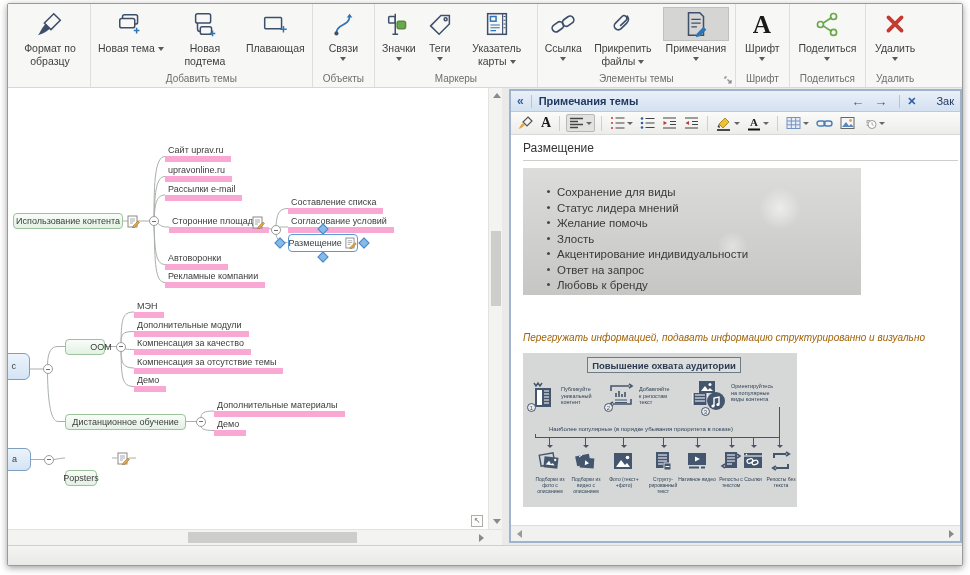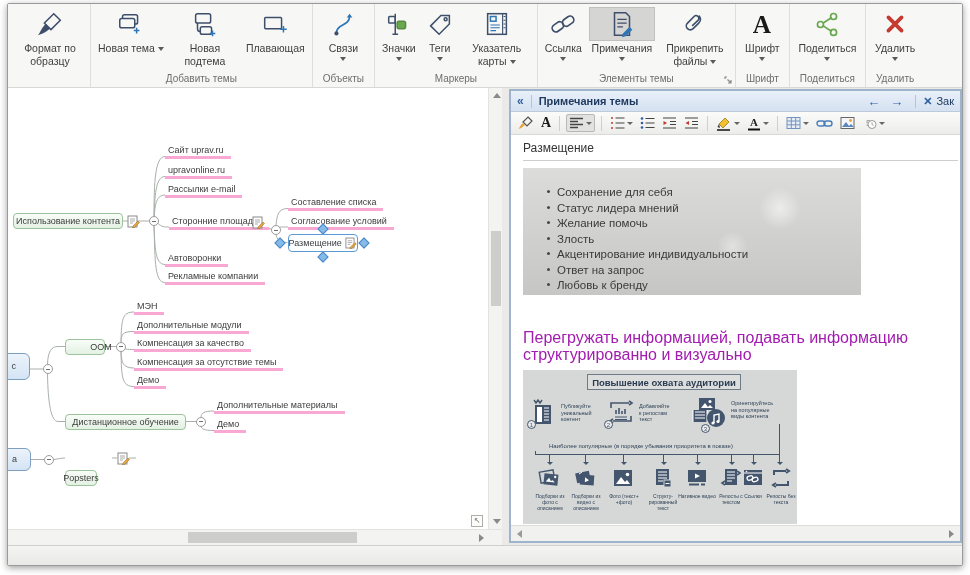--- a/index.html
+++ b/index.html
@@ -22,21 +22,21 @@
   .caret.below { display: block; margin: 2px auto 0 auto; }
   .rgrouplabel { height: 15px; font-size: 10px; color: #6e6e6e; text-align: center; white-space: nowrap; padding: 1px 6px 0 6px; }
   .launcher { position: absolute; right: 2px; bottom: 2px; }
 
   
   .main { flex: 1; display: flex; background: #eceae8; min-height: 0; }
   .canvas-wrap { width: 494px; flex-shrink: 0; display: flex; flex-direction: column; background: #fff; }
   .map-viewport { position: relative; flex: 1; overflow: hidden; background: #fff; }
   .connectors { position: absolute; left: 0; top: 0; }
 
-  .mlabel { position: absolute; font-size: 9px; color: #3c3c3c; white-space: nowrap; border-bottom: 3px solid #f9a8d4; padding: 0 7px 1px 3px; cursor: pointer; text-align: right; }
+  .mlabel { position: absolute; font-size: 9px; color: #3c3c3c; white-space: nowrap; border-bottom: 6px solid #f9a8d4; padding: 0 7px 1px 3px; cursor: pointer; text-align: right; }
   .mbox { position: absolute; font-size: 9px; color: #3c3c3c; display: flex; align-items: center; justify-content: center; white-space: nowrap; cursor: pointer;
           background: linear-gradient(#f8fcf8, #e3f1e3); border: 1px solid #9cc39c; border-radius: 4px; }
   .mbox.blue { background: linear-gradient(#ecf3fb, #d4e4f5); border: 1px solid #7d9fc0; border-radius: 6px; justify-content: flex-end; padding-right: 13px; }
   .mbox.selected { background: #fdfeff; border: 1.5px solid #5b9bd5; }
   .minus { position: absolute; width: 10px; height: 10px; background: #fff; border: 1px solid #9b9b9b; border-radius: 50%; cursor: pointer; }
   .minus::after { content: ""; position: absolute; left: 2px; right: 2px; top: 3.5px; height: 1px; background: #6f6f6f; }
   .noteico { position: absolute; width: 13px; height: 13px; cursor: pointer; }
   .handle { position: absolute; width: 8px; height: 8px; background: #85bbe9; border: 1px solid #4a86c8; transform: rotate(45deg); }
 
   
@@ -53,40 +53,40 @@
 
   
   .notes-panel { flex: 1; margin: 1px 0 2px 7px; border: 2px solid #9db4cc; background: #fff; display: flex; flex-direction: column; overflow: hidden; min-width: 0; }
   .np-header { height: 21px; background: linear-gradient(#e9f0f9, #d4e1f1); border-bottom: 1px solid #bccadb; display: flex; align-items: center; padding: 0 6px; flex-shrink: 0; white-space: nowrap; }
   .np-collapse { color: #2e5fa3; font-weight: bold; font-size: 12px; cursor: pointer; }
   .np-divider { width: 1px; height: 13px; background: #b6c4d6; margin: 0 7px; flex-shrink: 0; }
   .np-title { font-size: 11px; font-weight: bold; color: #1f3a60; }
   .np-spacer { flex: 1; }
   .np-nav { color: #2e5fa3; font-weight: bold; font-size: 13px; margin: 0 5px; cursor: pointer; }
   .np-close { color: #2e5fa3; font-weight: bold; font-size: 11px; cursor: pointer; overflow: hidden; }
-  .np-close .cl-label { color: #1f3a60; margin-left: 4px; font-weight: normal; }
+  .np-close .cl-label { color: #1f3a60; margin-left: 20px; font-weight: normal; }
 
   .np-toolbar { height: 23px; background: linear-gradient(#fbfbf9, #ececea); border-bottom: 1px solid #d9d9d7; display: flex; align-items: center; padding: 0 5px; gap: 3px; flex-shrink: 0; }
   .tbtn { display: flex; align-items: center; padding: 1px 2px; border-radius: 2px; cursor: pointer; }
   .tbtn.pressed { border: 1px solid #b8b8b6; background: #e2e2e0; }
   .tb-sep { width: 1px; height: 15px; background: #cfcfcd; margin: 0 3px; }
   .tcaret { width: 0; height: 0; border-left: 3px solid transparent; border-right: 3px solid transparent; border-top: 3.5px solid #666; margin-left: 2px; }
   .tb-A { font-family: "Liberation Serif", serif; font-weight: bold; font-size: 14px; color: #1a1a1a; line-height: 14px; }
 
   .np-body { flex: 1; overflow: hidden; padding: 6px 0 0 12px; background: #fff; }
   .note-title { font-size: 12px; color: #333; padding-bottom: 5px; }
   .note-rule { border: none; border-top: 1px solid #cdcdcb; margin: 0 2px 7px 0; }
   .slide1 { width: 338px; height: 127px; padding: 17px 0 0 24px;
             background: radial-gradient(circle 30px at 76% 32%, rgba(255,255,255,.55), rgba(255,255,255,0) 70%),
                         radial-gradient(circle 22px at 62% 62%, rgba(255,255,255,.4), rgba(255,255,255,0) 70%),
                         linear-gradient(180deg, #dcdddb, #c6c7c5); }
   .slide1 ul { list-style: none; }
   .slide1 li { font-size: 11.5px; color: #3a3a3a; line-height: 15.5px; }
   .slide1 li::before { content: ""; display: inline-block; width: 3px; height: 3px; background: #474747; border-radius: 50%; margin: 0 7px 3px 0; }
-  .note-para { font-size: 16px; color: #a21caf; width: 445px; line-height: 17px; margin: 34px 0 7px 0; }
+  .note-para { font-size: 10px; color: #a16207; width: 445px; line-height: 17px; margin: 34px 0 7px 0; font-style: italic; }
 
   .infographic { position: relative; width: 274px; height: 154px; background: #d6d8d7; overflow: hidden; }
   .ig-title { position: absolute; left: 64px; top: 4px; width: 154px; height: 16px; border: 1px solid #6e7a86; background: #dcdedd;
               font-size: 9.5px; font-weight: bold; color: #2b3b52; text-align: center; line-height: 15px; }
   .ig-step-icon { position: absolute; }
   .ig-num { position: absolute; width: 9px; height: 9px; border: 1px solid #44566e; border-radius: 50%; background: #e8eae9;
             font-size: 6px; color: #44566e; text-align: center; line-height: 8px; }
   .ig-step-label { position: absolute; font-size: 5.5px; line-height: 6.5px; color: #2f4257; }
   .ig-popular { position: absolute; left: 26px; top: 73px; font-size: 6px; color: #2f4257; }
   .ig-line { position: absolute; background: #44566e; }
@@ -218,36 +218,36 @@
         <div class="rbtn">
           <span class="ricon">
             <svg width="30" height="30" viewBox="0 0 32 32" fill="none" stroke="#3e4f6b" stroke-width="1.8">
                   <rect x="4" y="15" width="13" height="8" rx="4" transform="rotate(-35 10.5 19)"></rect>
                   <rect x="15" y="9" width="13" height="8" rx="4" transform="rotate(-35 21.5 13)"></rect>
                 </svg>
           </span>
           <span class="rlabel"><span>Ссылка</span><span class="caret below"></span></span>
         </div>
         <div class="rbtn">
+          <span class="ricon">
+            <svg width="30" height="30" viewBox="0 0 32 32" fill="none" stroke="#3e4f6b" stroke-width="1.7">
+                  <path d="M20 7c2.5 2.5 2.5 5.5 0 8l-6 6c-1.7 1.7-4.3 1.7-6 0s-1.7-4.3 0-6l7-7c1.2-1.2 3-1.2 4.2 0s1.2 3 0 4.2L13 18"></path>
+                </svg>
+          </span>
+          <span class="rlabel"><span>Прикрепить файлы</span><span class="caret"></span></span>
+        </div>
+        <div class="rbtn">
           <span class="ricon pressed-bg">
             <svg width="30" height="30" viewBox="0 0 32 32" fill="none" stroke="#3e4f6b" stroke-width="1.6">
                   <path d="M8 4h12l4 4v20H8z"></path>
                   <path d="M11 11h10M11 15h10M11 19h6" stroke-width="1.2"></path>
                   <path d="M17 26l7-7 3 3-7 7-4 1z" fill="#2e75b6" stroke="none"></path>
                 </svg>
           </span>
           <span class="rlabel"><span>Примечания</span><span class="caret below"></span></span>
-        </div>
-        <div class="rbtn">
-          <span class="ricon">
-            <svg width="30" height="30" viewBox="0 0 32 32" fill="none" stroke="#3e4f6b" stroke-width="1.7">
-                  <path d="M20 7c2.5 2.5 2.5 5.5 0 8l-6 6c-1.7 1.7-4.3 1.7-6 0s-1.7-4.3 0-6l7-7c1.2-1.2 3-1.2 4.2 0s1.2 3 0 4.2L13 18"></path>
-                </svg>
-          </span>
-          <span class="rlabel"><span>Прикрепить файлы</span><span class="caret"></span></span>
         </div>
       </div>
       <div class="rgrouplabel">Элементы темы</div>
       <span class="launcher">
         <svg width="9" height="9" viewBox="0 0 9 9" fill="none" stroke="#8a8a8a" stroke-width="1.2">
               <path d="M1 3V1h2M3.5 3.5L7 7M7 4v3H4"></path>
             </svg>
       </span>
     </div>
 
@@ -528,21 +528,21 @@
           <span class="tcaret"></span>
         </span>
       </div>
 
       <div class="np-body">
         <div class="note-title">Размещение</div>
         <hr class="note-rule">
 
         <div class="slide1">
           <ul>
-            <li>Сохранение для себя</li>
+            <li>Сохранение для виды</li>
             <li>Статус лидера мнений</li>
             <li>Желание помочь</li>
             <li>Злость</li>
             <li>Акцентирование индивидуальности</li>
             <li>Ответ на запрос</li>
             <li>Любовь к бренду</li>
           </ul>
         </div>
 
         <p class="note-para">Перегружать информацией, подавать информацию структурированно и визуально</p>

